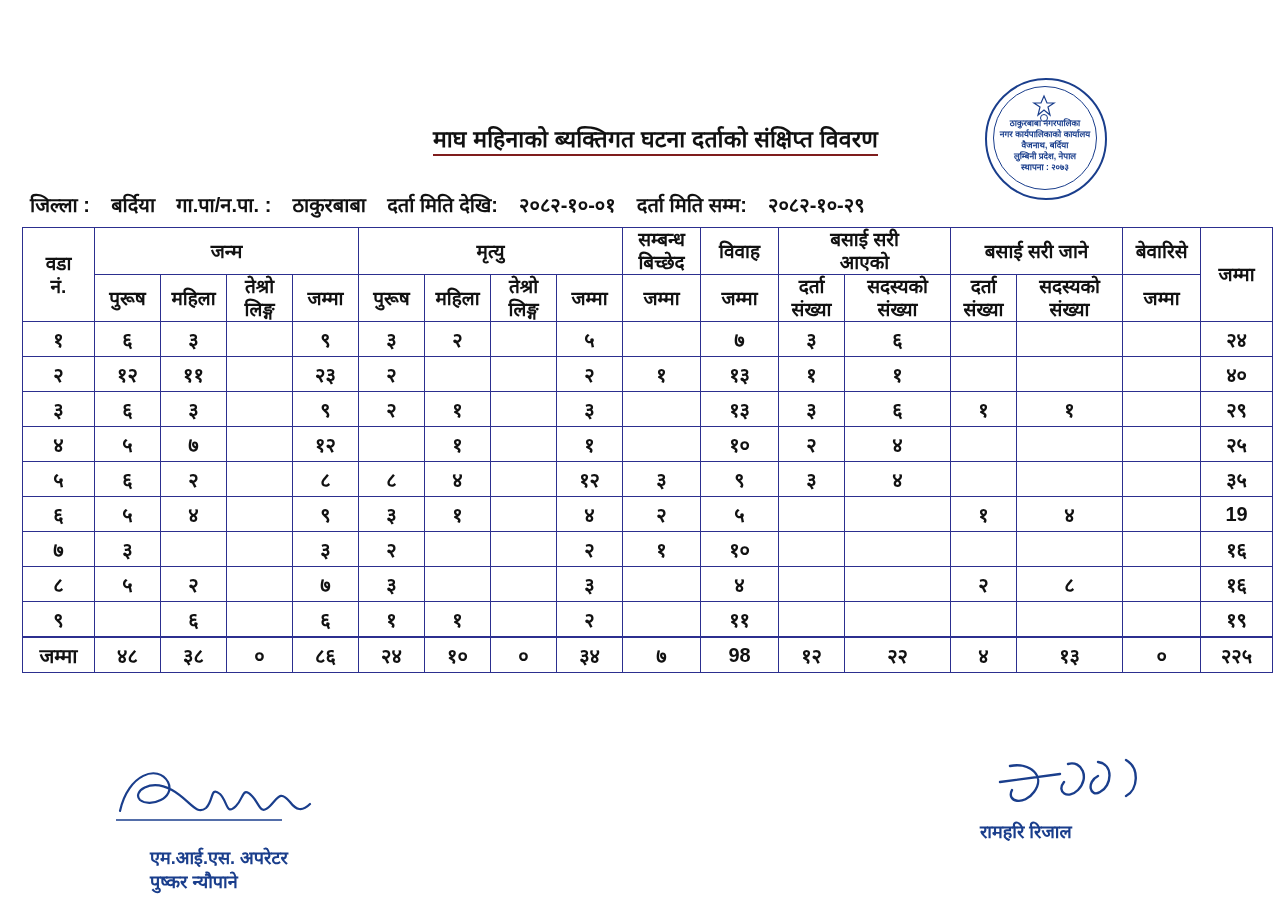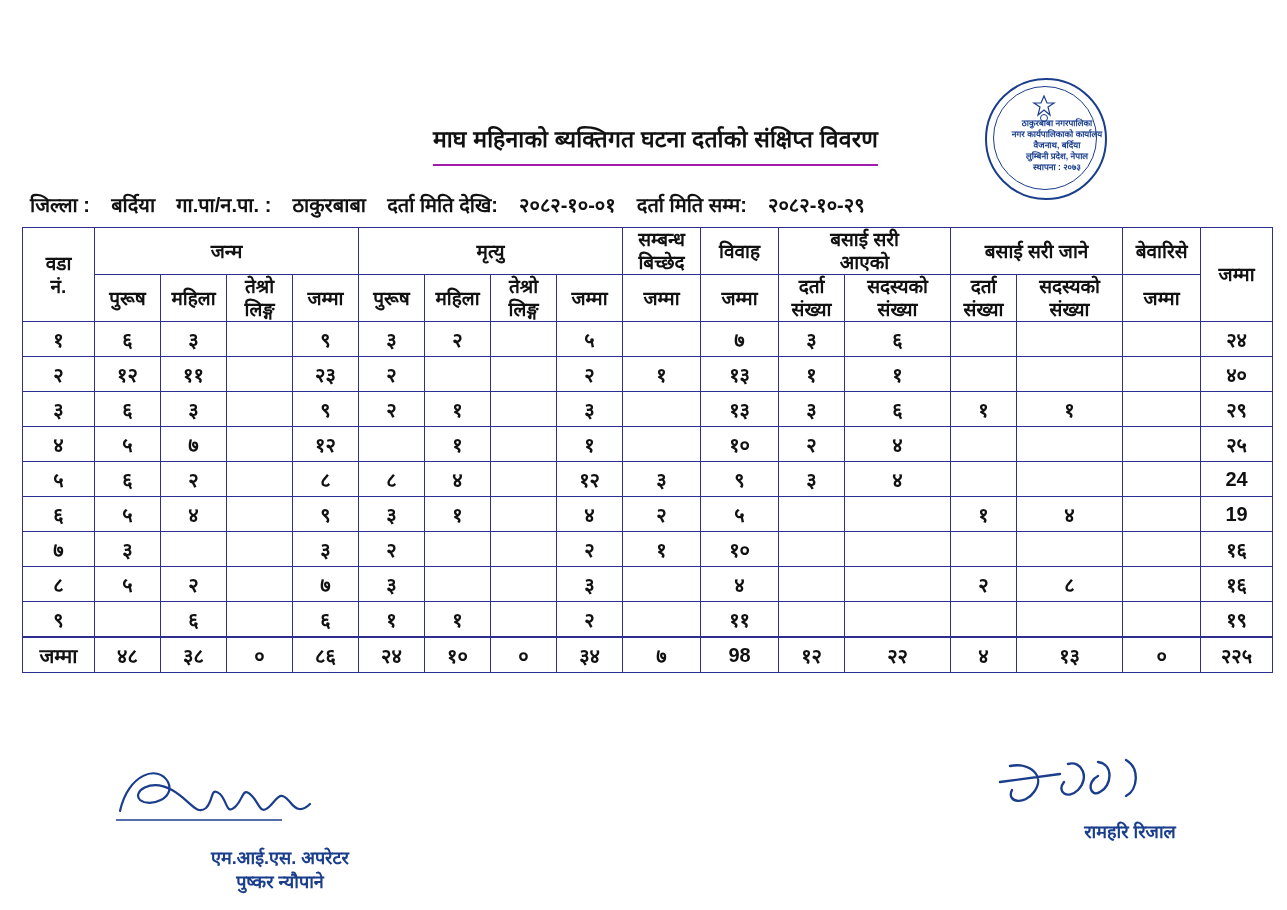--- a/index.html
+++ b/index.html
@@ -21,22 +21,22 @@
     position: absolute;
     top: 122px;
     left: 0;
     width: 1287px;
     text-align: center;
     font-size: 23px;
     font-weight: bold;
     letter-spacing: 0.2px;
   }
   .doc-title span {
-    border-bottom: 2px solid #a21caf;
-    padding-bottom: 12px;
+    border-bottom: 2px solid #7f1d1d;
+    padding-bottom: 2px;
     margin-left: 24px;
   }
   .doc-subtitle {
     position: absolute;
     top: 172px;
     left: 30px;
     width: 1000px;
     font-size: 20px;
     font-weight: bold;
     white-space: nowrap;
@@ -62,21 +62,21 @@
   }
   .seal .ring2 {
     position: absolute;
     left: 18px; top: 14px;
     width: 102px; height: 102px;
     border: 1px solid #1a3e8c;
     border-radius: 50%;
   }
   .seal .txt {
     position: absolute;
-    left: 12px; top: 46px;
+    left: 0; top: 46px;
     width: 140px;
     text-align: center;
     font-size: 8.5px;
     line-height: 11px;
     color: #1a3e8c;
     font-weight: bold;
   }
   .seal .emblem {
     position: absolute;
     left: 54px; top: 22px;
@@ -119,21 +119,20 @@
   col.c-ward   { width: 72px; }
   col.c-n      { width: 66px; }
   col.c-w      { width: 78px; }
   col.c-wide   { width: 106px; }
   col.c-tot    { width: 72px; }
 
   
   .sig-block {
     position: absolute;
     color: #1a3e8c;
-    text-align: center;
     font-size: 18px;
     font-weight: bold;
     line-height: 24px;
   }
   .sig-left  { top: 846px; left: 150px; width: 260px; }
   .sig-right { top: 820px; left: 980px; width: 300px; }
   .scribble {
     position: absolute;
     color: #1a3e8c;
   }
@@ -346,21 +345,21 @@
         <td>४</td>
         <td></td>
         <td>१२</td>
         <td>३</td>
         <td>९</td>
         <td>३</td>
         <td>४</td>
         <td></td>
         <td></td>
         <td></td>
-        <td>24</td>
+        <td>३५</td>
       </tr>
       <tr>
         <td>६</td>
         <td>५</td>
         <td>४</td>
         <td></td>
         <td>९</td>
         <td>३</td>
         <td>१</td>
         <td></td>

